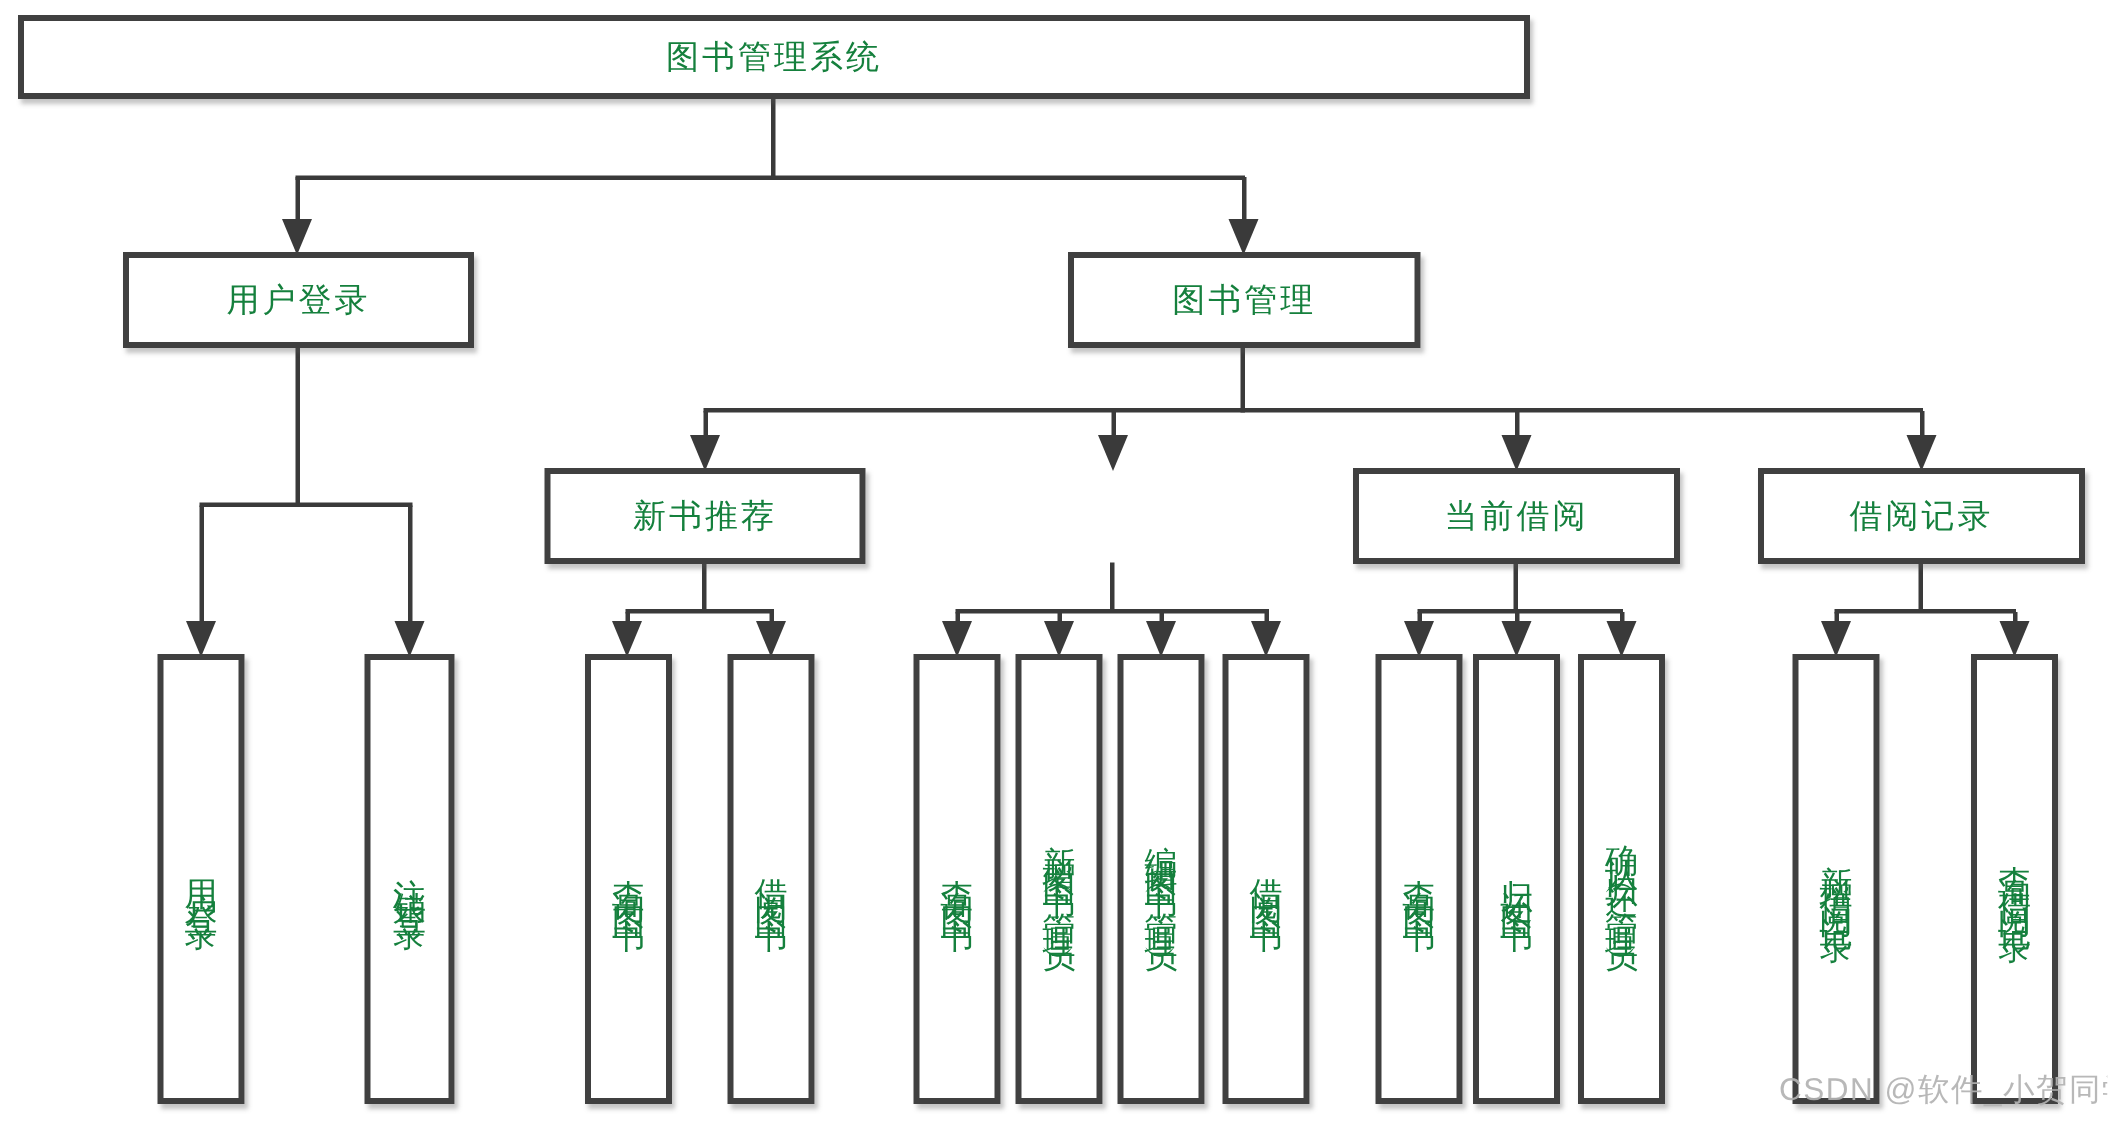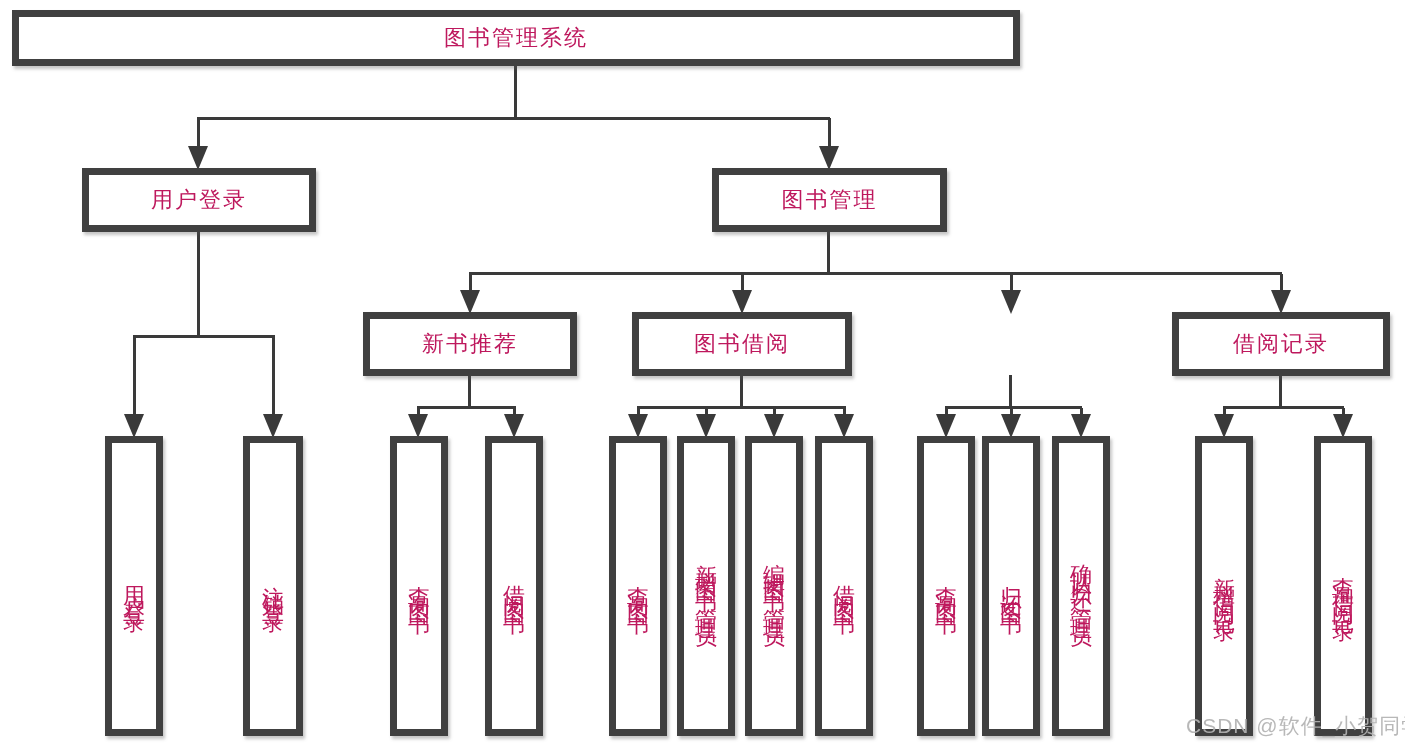--- a/index.html
+++ b/index.html
@@ -2,21 +2,21 @@
 <html><head>
 <meta charset="utf-8">
 <style>
   html,body { margin:0; padding:0; background:#ffffff; }
   .canvas {
     position:relative; width:1405px; height:747px; background:#ffffff;
     font-family:"Liberation Sans","DejaVu Sans",sans-serif; overflow:hidden;
   }
   .box {
     position:absolute; box-sizing:border-box; background:#ffffff;
-    border:7px solid #404040; color:#be185d;
+    border:4px solid #404040; color:#15803d;
     display:flex; align-items:center; justify-content:center;
     font-size:22px; letter-spacing:2px;
     box-shadow:2px 3px 3px rgba(90,90,90,0.35);
   }
   .leaf {
     writing-mode:vertical-rl; text-orientation:mixed;
     letter-spacing:9px; font-size:22px; padding:8px 0;
   }
   .vline, .hline { position:absolute; background:#3a3a3a; }
   .vline { width:3px; }
@@ -81,21 +81,21 @@
   <div class="hline" style="left:1223px;top:406px;width:121px"></div>
   <div class="arrow" style="left:1214px;top:408px;height:30px"></div>
   <div class="arrow" style="left:1333px;top:408px;height:30px"></div>
 
   <div class="box" style="left:12px;top:10px;width:1008px;height:56px">图书管理系统</div>
 
   <div class="box" style="left:82px;top:168px;width:234px;height:64px">用户登录</div>
   <div class="box" style="left:363px;top:312px;width:214px;height:64px">新书推荐</div>
 
   <div class="box" style="left:712px;top:168px;width:235px;height:64px">图书管理</div>
-  <div class="box" style="left:632px;top:312px;width:220px;height:64px">图书借阅</div>
+  <div class="box" style="left:902px;top:312px;width:218px;height:64px">当前借阅</div>
   <div class="box" style="left:1172px;top:312px;width:218px;height:64px">借阅记录</div>
 
   <div class="box leaf" style="left:105px;top:436px;width:58px;height:300px">用户登录</div>
   <div class="box leaf" style="left:243px;top:436px;width:60px;height:300px">注销登录</div>
 
   <div class="box leaf" style="left:390px;top:436px;width:58px;height:300px">查询图书</div>
   <div class="box leaf" style="left:485px;top:436px;width:58px;height:300px">借阅图书</div>
 
   <div class="box leaf" style="left:609px;top:436px;width:58px;height:300px">查询图书</div>
   <div class="box leaf" style="left:677px;top:436px;width:58px;height:300px">新增图书（管理员）</div>

